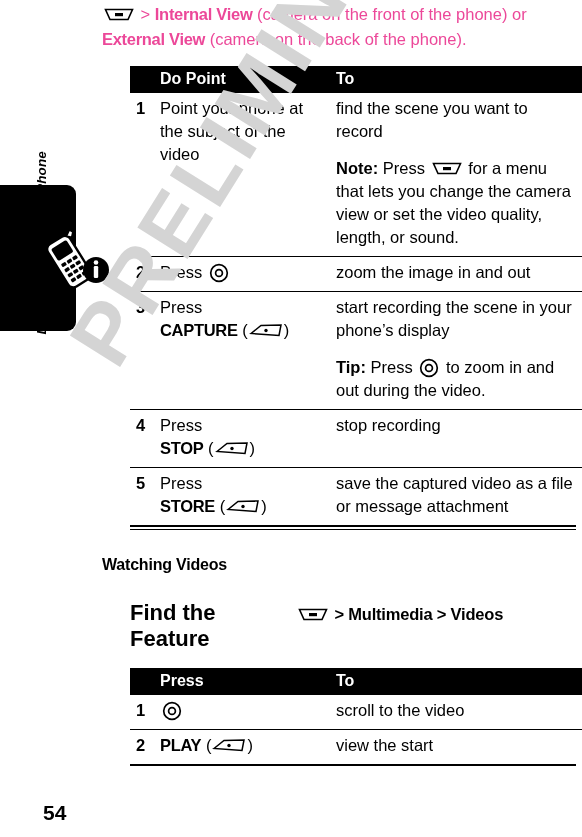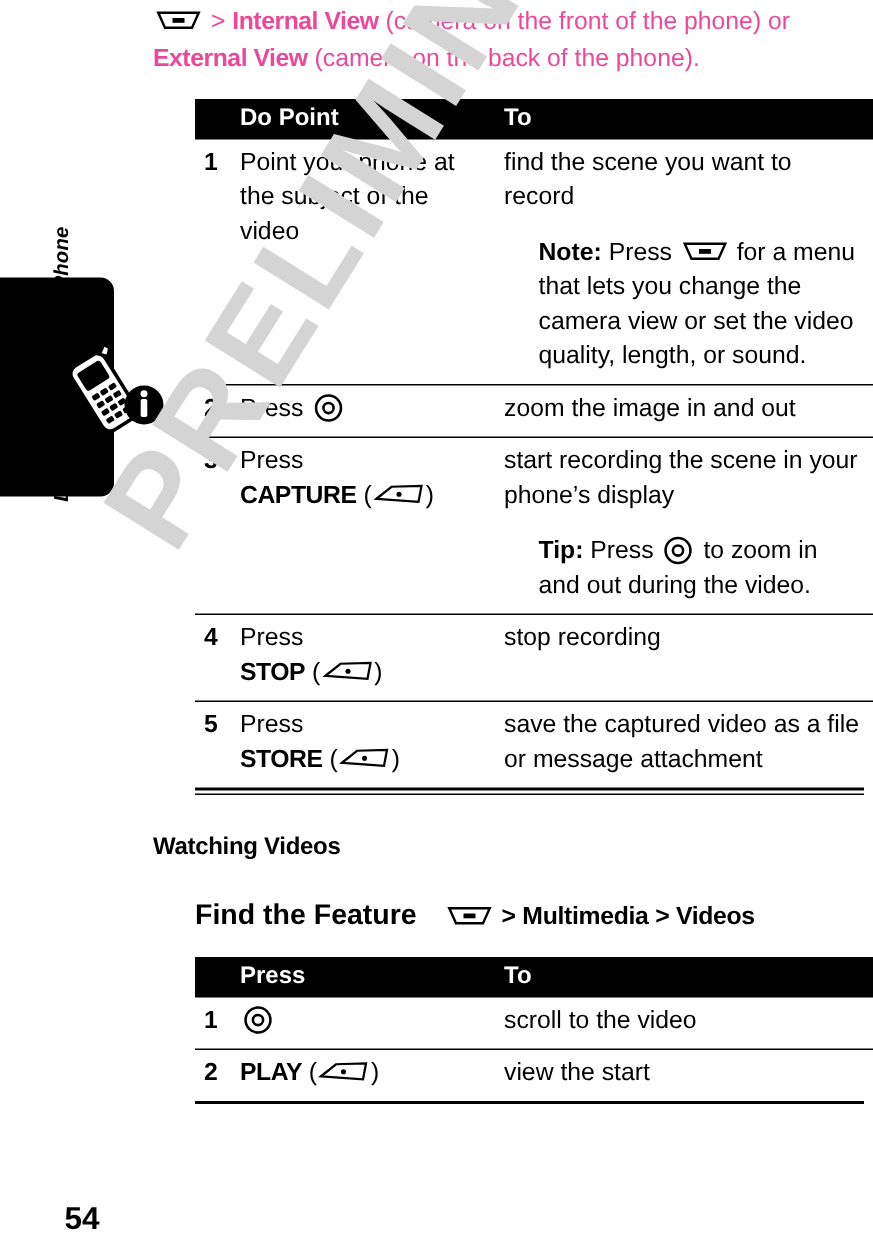--- a/index.html
+++ b/index.html
@@ -173,41 +173,41 @@
   table.proc td.res { width: 246px; }
   table.proc tr.last td { border-bottom: none; }
 
   .tbl-wrap { position: relative; }
   .rule-thin {
     height: 1.5px;
     background: #000;
     width: 446px;
     margin-left: 30px;
   }
-  .note-blk { margin-top: 14px; margin-left: 23px; }
+  .note-blk { margin-top: 14px; }
   .b { font-weight: bold; }
 
   
   h2.section {
     margin: 26px 0 0 2px;
     font-size: 16px;
     font-weight: bold;
     letter-spacing: -0.2px;
   }
 
   
   .fft {
     margin: 26px 0 0 30px;
     width: 446px;
     display: flex;
     align-items: baseline;
   }
   .fft-label {
     width: 166px;
-    font-size: 19px;
+    font-size: 22px;
     font-weight: bold;
   }
   .fft-path {
     font-size: 16.5px;
     font-weight: bold;
     font-stretch: condensed;
     letter-spacing: -0.2px;
   }
 </style>
 </head>

